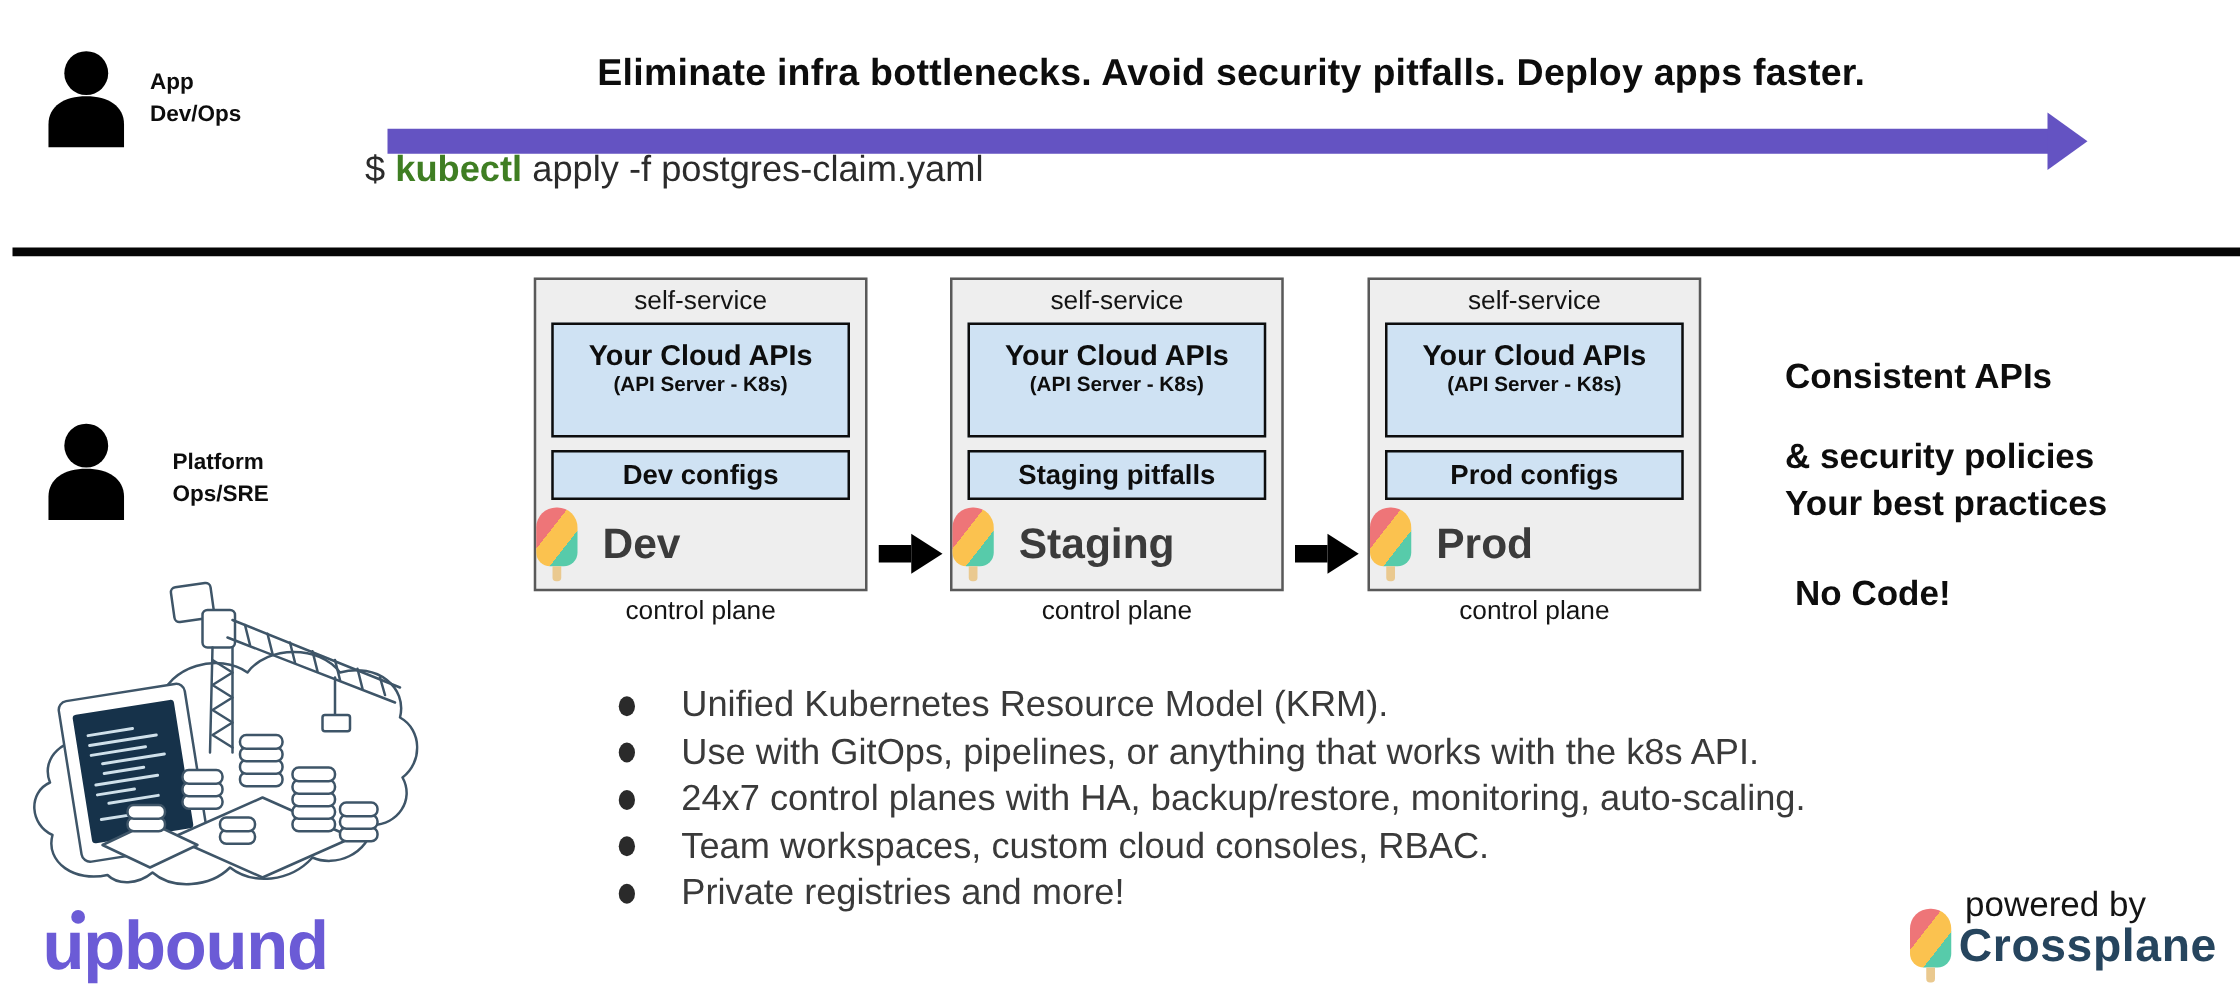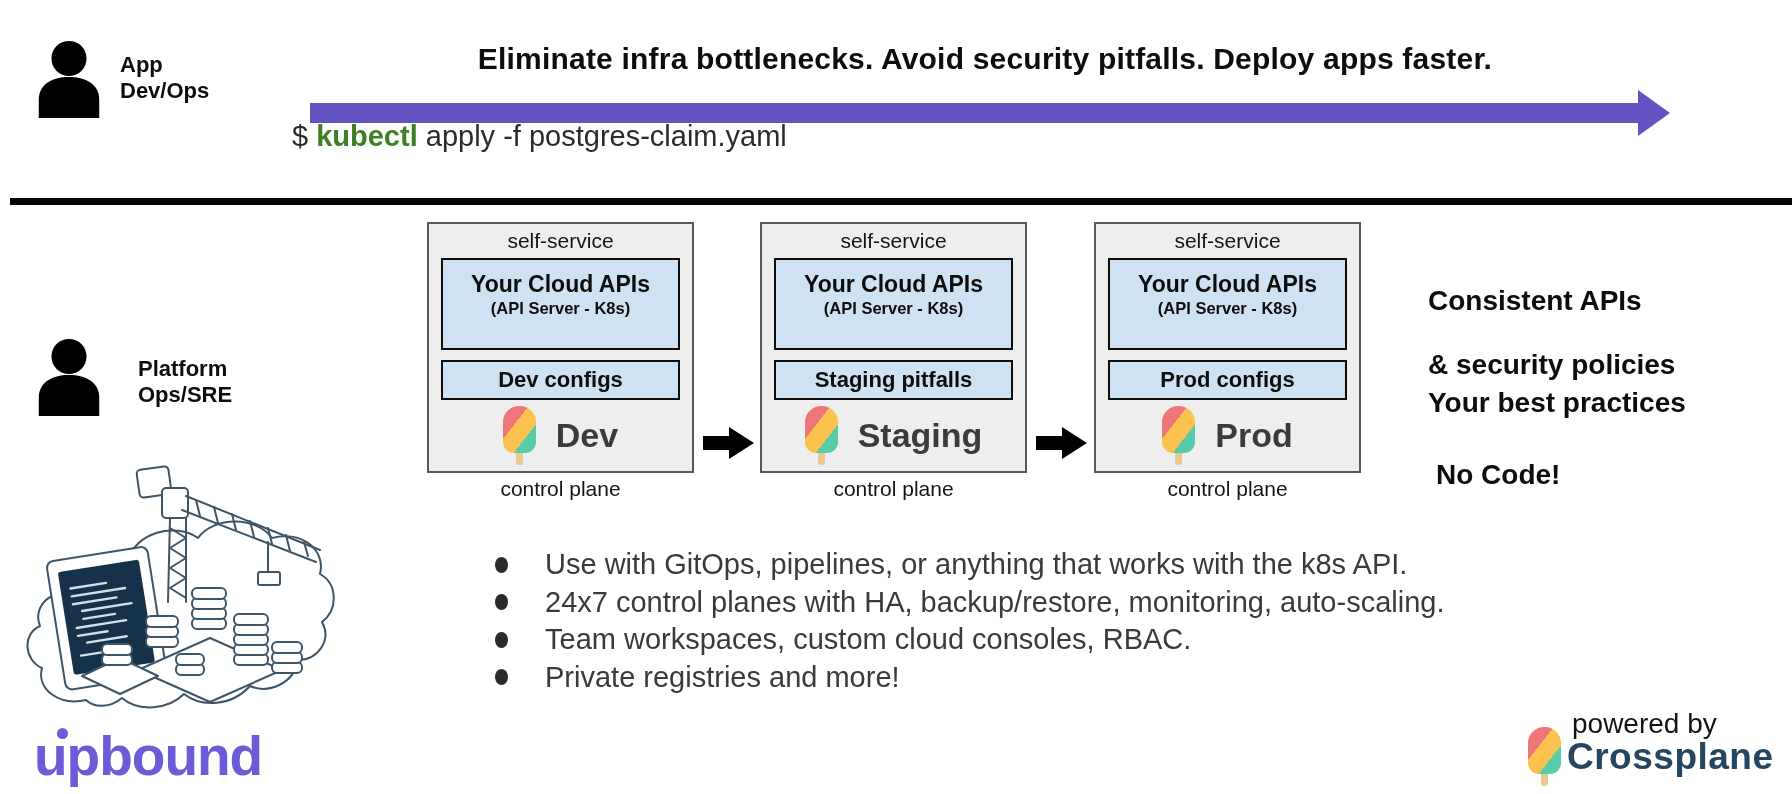--- a/index.html
+++ b/index.html
@@ -2,21 +2,21 @@
 <html><head>
 <meta charset="utf-8">
 <style>
   html,body{margin:0;padding:0;background:#fff;}
   .canvas{position:relative;width:1792px;height:794px;background:#ffffff;overflow:hidden;
           font-family:"Liberation Sans",sans-serif;color:#111;}
 
   
   .persona{position:absolute;}
   .persona svg{display:block;}
-  .persona-label{position:absolute;font-weight:bold;font-size:22px;line-height:26px;color:#0d0d0d;}
+  .persona-label{position:absolute;font-weight:bold;font-size:18px;line-height:26px;color:#0d0d0d;}
 
   
   .headline{position:absolute;left:300px;top:42px;width:1370px;text-align:center;
             font-size:30px;font-weight:bold;color:#0d0d0d;letter-spacing:.2px;}
   .arrow-shaft{position:absolute;left:310px;top:103px;width:1330px;height:20px;background:#6453c2;}
   .arrow-head{position:absolute;left:1638px;top:90px;width:0;height:0;
               border-left:32px solid #6453c2;border-top:23px solid transparent;border-bottom:23px solid transparent;}
   .command{position:absolute;left:292px;top:120px;width:1350px;text-align:left;
            font-size:29px;color:#2b2b2b;white-space:pre-wrap;}
   .command .kw{font-weight:bold;color:#3f7e23;}
@@ -24,21 +24,21 @@
 
   
   .cp-box{position:absolute;top:222px;width:267px;height:251px;box-sizing:border-box;
           background:#eeeeee;border:2px solid #595959;}
   .cp-self{text-align:center;font-size:21px;color:#141414;margin-top:5px;}
   .cp-api{margin:5px 12px 0;background:#cfe2f3;border:2px solid #0d0d0d;text-align:center;padding:11px 0 29px;}
   .cp-api-title{font-weight:bold;font-size:23px;line-height:26px;color:#0d0d0d;}
   .cp-api-sub{font-weight:bold;font-size:16.5px;line-height:22px;color:#0d0d0d;}
   .cp-configs{margin:10px 12px 0;background:#cfe2f3;border:2px solid #0d0d0d;text-align:center;
               font-weight:bold;font-size:22px;padding:5px 0;color:#0d0d0d;}
-  .cp-env-row{display:flex;align-items:center;justify-content:center;gap:20px;margin-top:6px;}
+  .cp-env-row{display:flex;align-items:center;gap:20px;margin-top:6px;}
   .cp-env{font-weight:bold;font-size:34px;color:#3b3b3b;}
   .cp-caption{position:absolute;top:477px;width:267px;text-align:center;font-size:21px;color:#141414;}
 
   
   .pop{display:flex;flex-direction:column;align-items:center;}
   .pop-body{width:33px;height:47px;border-radius:16px 16px 11px 11px;
             background:linear-gradient(128deg,#ee7578 0%,#ee7578 37%,#fbc24f 37%,#fbc24f 68%,#57cbaa 68%,#57cbaa 100%);}
   .pop-stick{width:7px;height:12px;background:#eac98f;border-radius:0 0 3px 3px;}
 
   
@@ -163,20 +163,24 @@
   <div class="cp-caption" style="left:1094px;">control plane</div>
 
   <div class="benefit" style="left:1428px;top:238px;">Consistent APIs</div>
   <div class="benefit" style="left:1428px;top:302px;">
     <div>&amp; security policies</div>
     <div>Your best practices</div>
   </div>
   <div class="benefit" style="left:1436px;top:412px;">No Code!</div>
 
   <div class="features">
+    <div class="feature-row">
+      <div class="feature-dot"></div>
+      <div class="feature-text">Unified Kubernetes Resource Model (KRM).</div>
+    </div>
     <div class="feature-row">
       <div class="feature-dot"></div>
       <div class="feature-text">Use with GitOps, pipelines, or anything that works with the k8s API.</div>
     </div>
     <div class="feature-row">
       <div class="feature-dot"></div>
       <div class="feature-text">24x7 control planes with HA, backup/restore, monitoring, auto-scaling.</div>
     </div>
     <div class="feature-row">
       <div class="feature-dot"></div>

